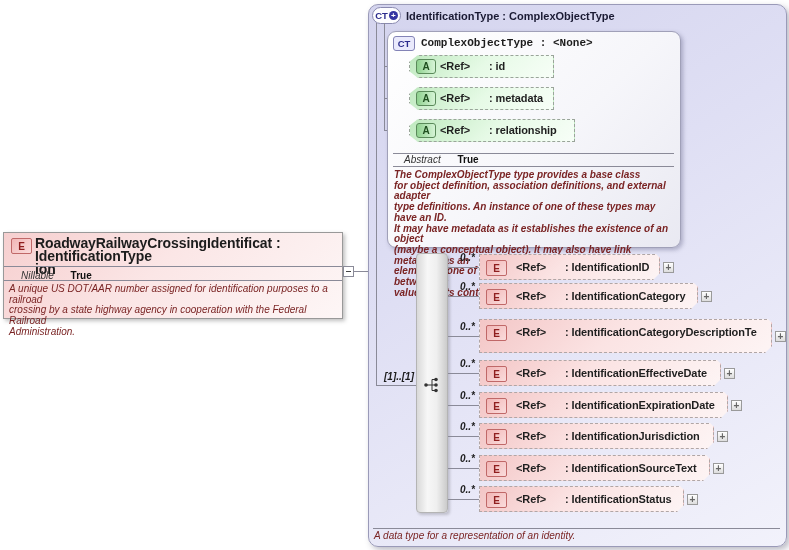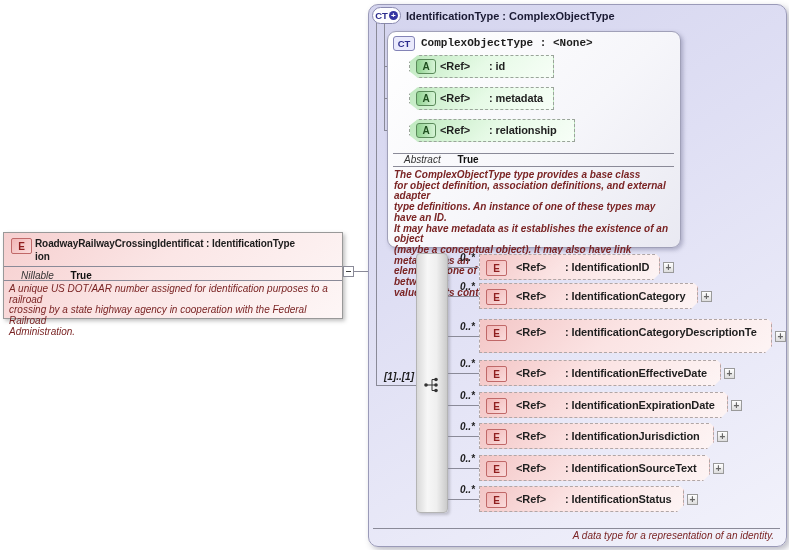--- a/index.html
+++ b/index.html
@@ -14,21 +14,21 @@
            background:linear-gradient(135deg,#f6cfcf 0%,#fbe6e6 45%,#fdf6f6 100%);
            box-shadow:2px 2px 4px rgba(0,0,0,.25);}
   .badge{position:absolute;display:flex;align-items:center;justify-content:center;
          font-weight:bold;font-size:10px;box-sizing:border-box;}
   .badge-e{background:linear-gradient(135deg,#f2b6b6,#fadcdc);border:1px solid #c06868;
            color:#8f1f1f;border-radius:2px;}
   .badge-a{background:linear-gradient(90deg,#8fd28f,#d6f4d6);border:1px solid #5a8a5a;
            color:#1f4f1f;border-radius:3px;}
   .badge-ct{background:#eaeafc;border:1px solid #8383b6;color:#2b2b8c;border-radius:3px;}
   .lb-badge{left:7px;top:5px;width:21px;height:16px;}
-  .lb-title{position:absolute;left:31px;top:4px;width:308px;font-weight:bold;font-size:10px;
+  .lb-title{position:absolute;left:31px;top:4px;width:308px;font-weight:bold;font-size:14px;
             line-height:13px;color:#1c1c1c;letter-spacing:-0.1px;}
   .lb-row{position:absolute;left:17px;top:37px;font-size:10px;color:#222;}
   .facet-label{font-style:italic;color:#333;}
   .facet-value{font-weight:bold;margin-left:14px;color:#111;}
   .annot{font-style:italic;color:#7a2424;font-size:10px;line-height:10.7px;white-space:pre-line;}
   .lb-desc{position:absolute;left:5px;top:51px;width:332px;}
 
   .minusbox{position:absolute;left:343px;top:266px;width:11px;height:11px;background:#fff;
             border:1px solid #8a8a98;box-sizing:border-box;display:flex;align-items:center;
             justify-content:center;}
@@ -82,21 +82,21 @@
   .ebox .badge{left:6px;top:5px;width:21px;height:16px;}
   .ebox .ref{position:absolute;left:36px;top:6px;}
   .ebox .nm{position:absolute;left:85px;top:6px;width:calc(100% - 92px);line-height:12px;}
   .ebox .nm .l2{padding-left:10px;}
   .occ{position:absolute;width:42px;text-align:right;font-size:10px;font-weight:bold;
        font-style:italic;color:#1c1c1c;}
   .plusbox{position:absolute;width:11px;height:11px;box-sizing:border-box;border:1px solid #9a9a9a;
            background:linear-gradient(#ffffff,#dddddd);display:flex;align-items:center;
            justify-content:center;font-size:10px;font-weight:bold;color:#666;line-height:9px;}
   .footer-sep{position:absolute;left:4px;top:523px;width:407px;height:1px;background:#8a8a98;}
-  .footer-text{position:absolute;left:5px;top:526px;width:400px;text-align:right;}
+  .footer-text{position:absolute;left:5px;top:526px;width:400px;}
 </style>
 </head>
 <body>
 
 <div class="canvas">
 
   <div class="leftbox">
     <span class="badge badge-e lb-badge">E</span>
     <div class="lb-title">
       <div>RoadwayRailwayCrossingIdentificat : IdentificationType</div>

